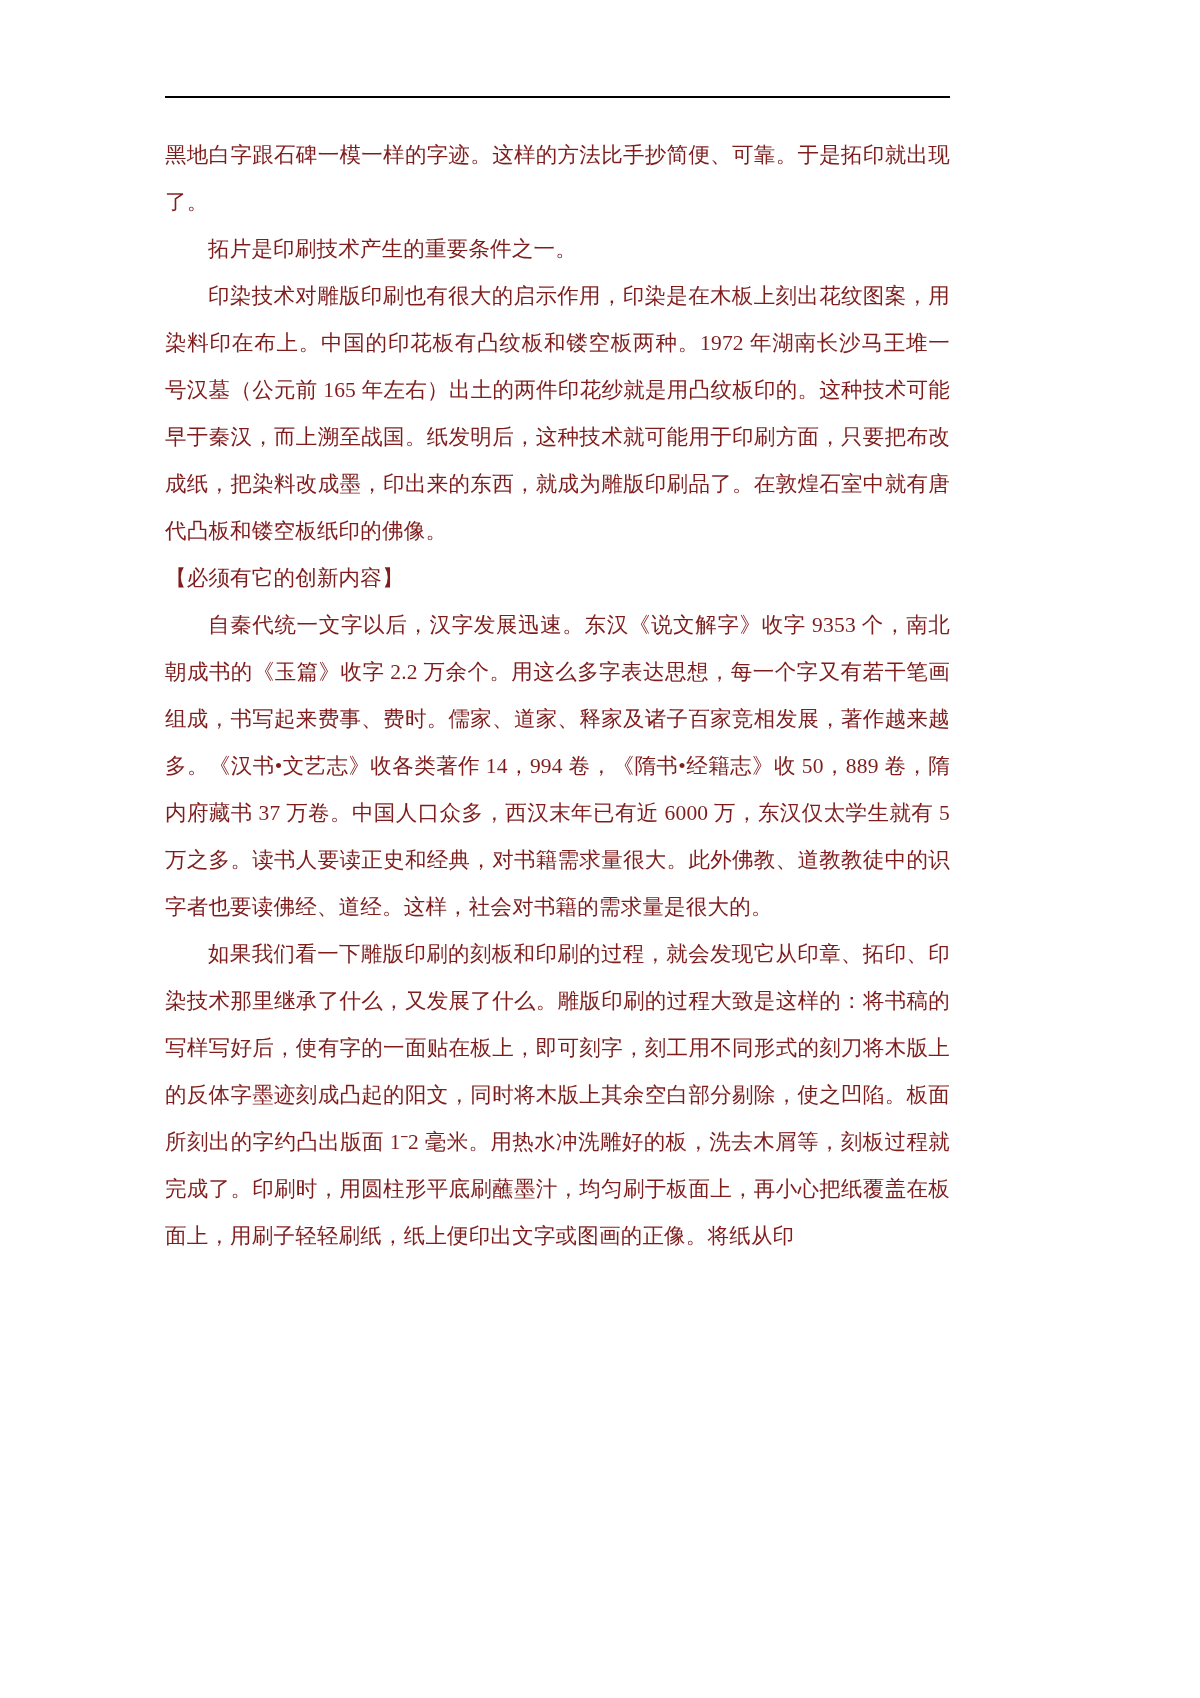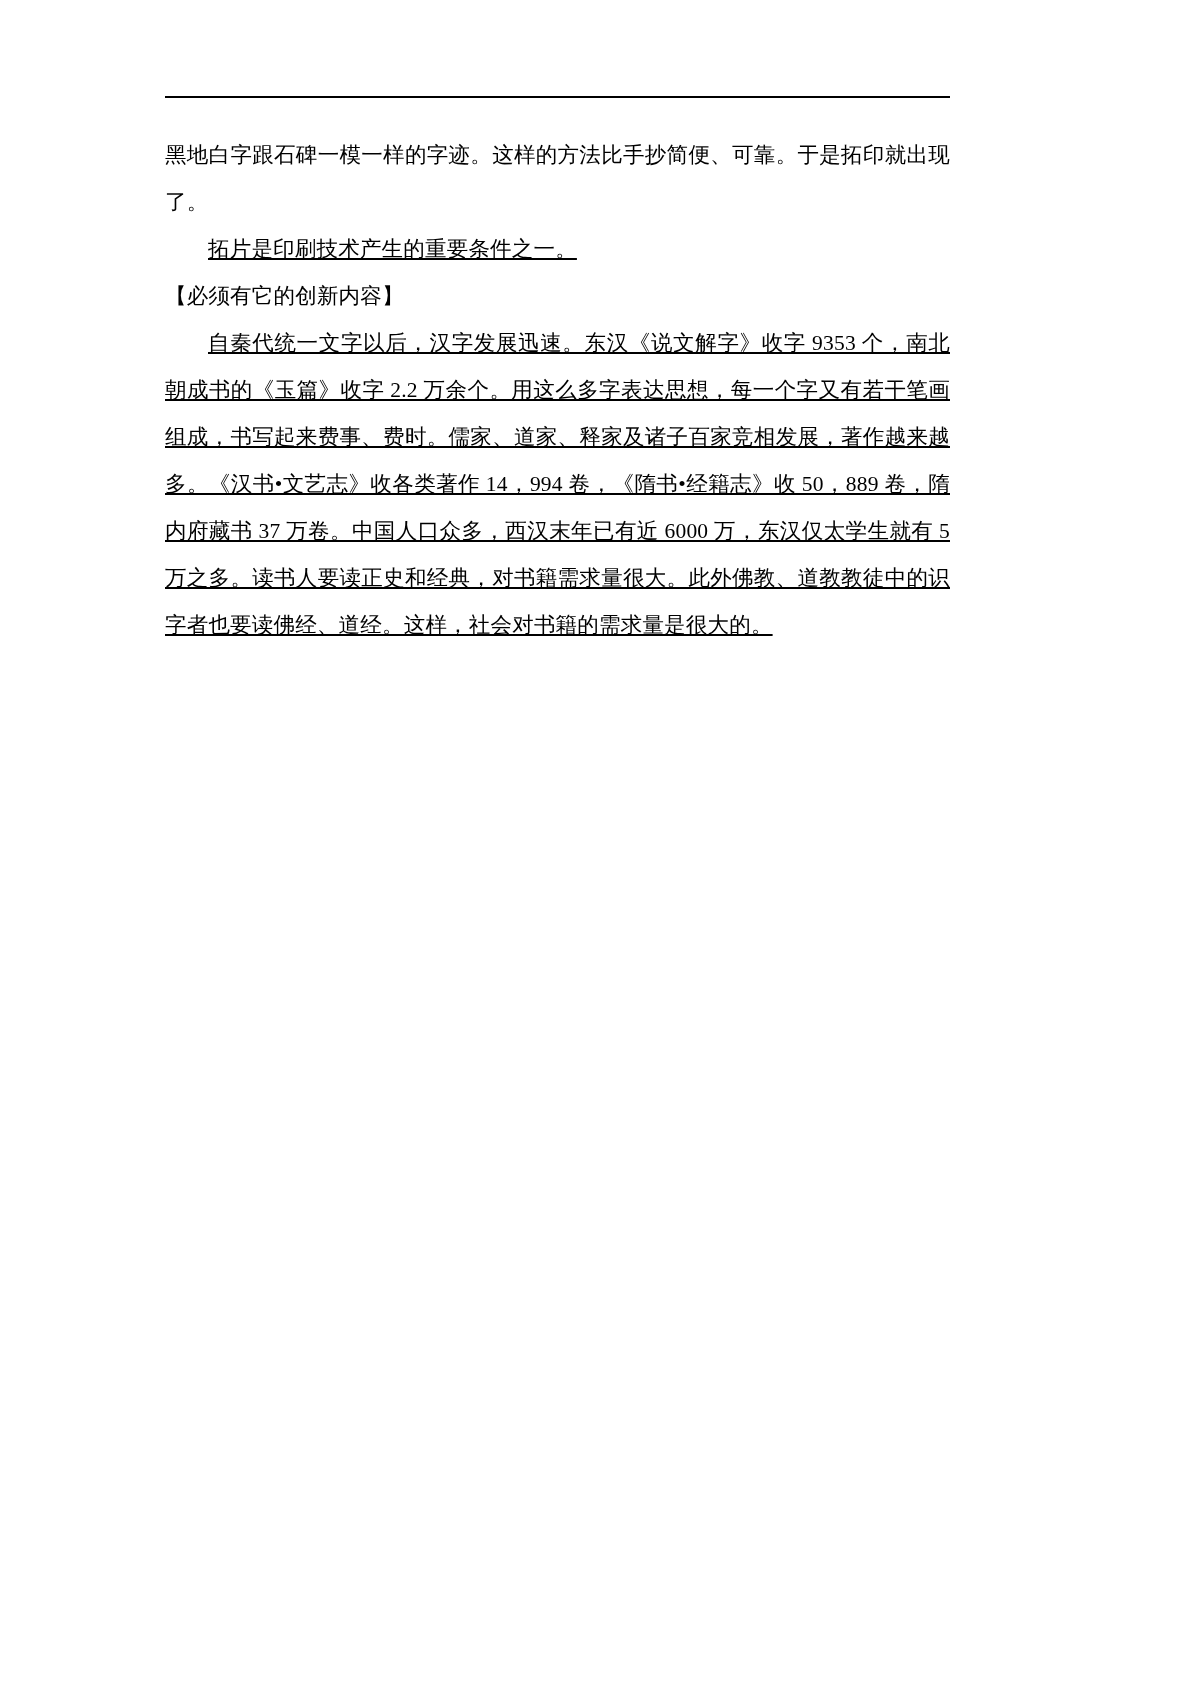--- a/index.html
+++ b/index.html
@@ -25,39 +25,40 @@
   .header-rule {
     border-top: 2px solid #000000;
     width: 100%;
     margin: 0 0 34px 0;
     height: 0;
   }
   .body-text p {
     margin: 0 0 0 0;
     font-size: 21.5px;
     line-height: 47px;
-    color: #000000;
+    color: #7f1d1d;
     text-align: justify;
     text-justify: inter-ideograph;
     letter-spacing: 0.2px;
   }
   .body-text p.indent {
     text-indent: 2em;
-    text-decoration: underline;
   }
   .body-text p.noindent {
     text-indent: 0;
   }
 </style>
 </head>
 <body>
 
 <div class="page">
   <div class="page-inner">
     <div class="header-rule"></div>
     <div class="body-text">
       <p class="noindent">黑地白字跟石碑一模一样的字迹。这样的方法比手抄简便、可靠。于是拓印就出现了。</p>
       <p class="indent">拓片是印刷技术产生的重要条件之一。</p>
+      <p class="indent">印染技术对雕版印刷也有很大的启示作用，印染是在木板上刻出花纹图案，用染料印在布上。中国的印花板有凸纹板和镂空板两种。1972 年湖南长沙马王堆一号汉墓（公元前 165 年左右）出土的两件印花纱就是用凸纹板印的。这种技术可能早于秦汉，而上溯至战国。纸发明后，这种技术就可能用于印刷方面，只要把布改成纸，把染料改成墨，印出来的东西，就成为雕版印刷品了。在敦煌石室中就有唐代凸板和镂空板纸印的佛像。</p>
       <p class="noindent">【必须有它的创新内容】</p>
       <p class="indent">自秦代统一文字以后，汉字发展迅速。东汉《说文解字》收字 9353 个，南北朝成书的《玉篇》收字 2.2 万余个。用这么多字表达思想，每一个字又有若干笔画组成，书写起来费事、费时。儒家、道家、释家及诸子百家竞相发展，著作越来越多。《汉书•文艺志》收各类著作 14，994 卷，《隋书•经籍志》收 50，889 卷，隋内府藏书 37 万卷。中国人口众多，西汉末年已有近 6000 万，东汉仅太学生就有 5 万之多。读书人要读正史和经典，对书籍需求量很大。此外佛教、道教教徒中的识字者也要读佛经、道经。这样，社会对书籍的需求量是很大的。</p>
+      <p class="indent">如果我们看一下雕版印刷的刻板和印刷的过程，就会发现它从印章、拓印、印染技术那里继承了什么，又发展了什么。雕版印刷的过程大致是这样的：将书稿的写样写好后，使有字的一面贴在板上，即可刻字，刻工用不同形式的刻刀将木版上的反体字墨迹刻成凸起的阳文，同时将木版上其余空白部分剔除，使之凹陷。板面所刻出的字约凸出版面 1ˉ2 毫米。用热水冲洗雕好的板，洗去木屑等，刻板过程就完成了。印刷时，用圆柱形平底刷蘸墨汁，均匀刷于板面上，再小心把纸覆盖在板面上，用刷子轻轻刷纸，纸上便印出文字或图画的正像。将纸从印</p>
     </div>
   </div>
 </div>
 
 </body></html>

